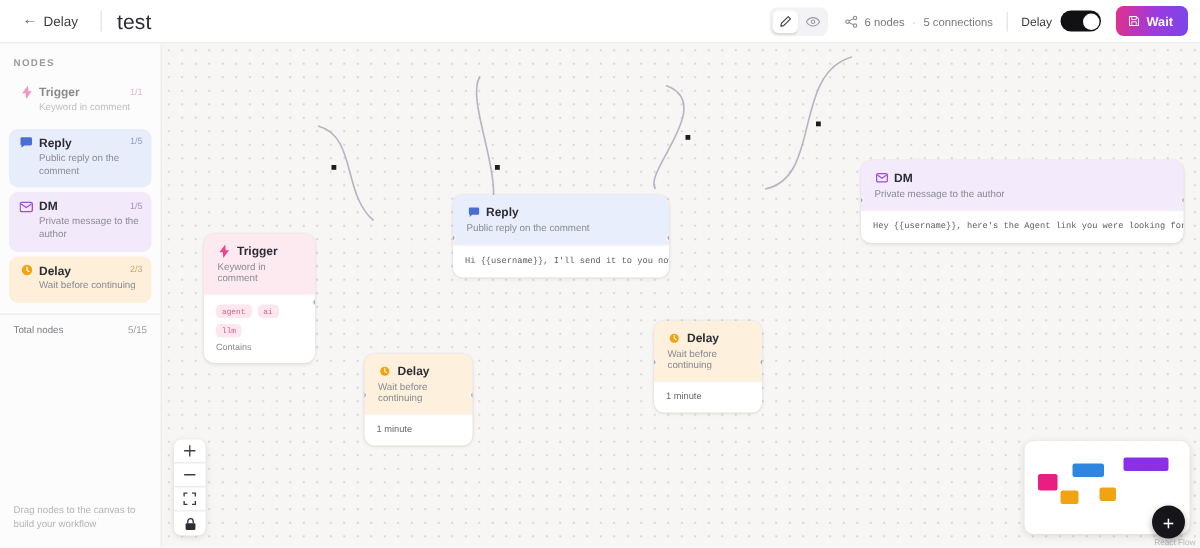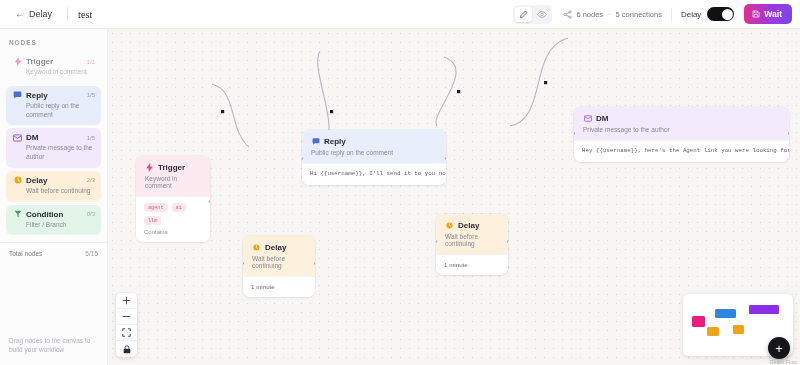--- a/index.html
+++ b/index.html
@@ -20,21 +20,21 @@
     padding: 0 8px 0 10px;
     position: relative; z-index: 40;
   }
   .back-btn {
     display: flex; align-items: center; gap: 4px;
     font-size: 9px; color: #3c3c43; cursor: pointer;
     padding: 3px 5px; border-radius: 4px;
   }
   .back-arrow { font-size: 10px; line-height: 1; color: #5a5a63; }
   .hdr-divider { width: 1px; height: 14px; background: #e6e6e8; margin: 0 10px; }
-  .doc-title { font-size: 10px; color: #2b2b33; letter-spacing: .1px; font-family: Liberation Serif, serif; }
+  .doc-title { font-size: 14px; color: #2b2b33; letter-spacing: .1px; }
   .hdr-spacer { flex: 1; }
 
   .icon-group {
     display: flex; align-items: center; gap: 1px;
     background: #f3f3f5; border-radius: 5px; padding: 2px;
   }
   .icon-btn {
     width: 17px; height: 15px; border-radius: 4px;
     display: flex; align-items: center; justify-content: center;
     cursor: pointer;
@@ -311,32 +311,20 @@
                   <circle cx="6" cy="6" r="5.2" fill="#f0a413"></circle>
                   <path d="M6 3v3.2l2 1.2" stroke="#fff" stroke-width="1.2" fill="none" stroke-linecap="round"></path>
                 </svg>
             </span>
             <span class="sb-name">Delay</span>
             <span class="sb-cnt">2/3</span>
           </div>
           <div class="sb-desc">Wait before continuing</div>
         </div>
 
-        <div class="sb-item sb-cond">
-          <div class="sb-row">
-            <span class="sb-ico">
-              <svg width="8" height="8" viewBox="0 0 12 12">
-                  <path d="M0.8 1.2h10.4L7 6v4.8L5 9.6V6z" fill="#35a35d"></path>
-                </svg>
-            </span>
-            <span class="sb-name">Condition</span>
-            <span class="sb-cnt">0/3</span>
-          </div>
-          <div class="sb-desc">Filter / Branch</div>
-        </div>
 
       </div>
 
       <div class="sb-total">
         <span>Total nodes</span>
         <span class="v">5/15</span>
       </div>
 
       <div class="sb-foot">Drag nodes to the canvas to build your workflow</div>
     </div>

